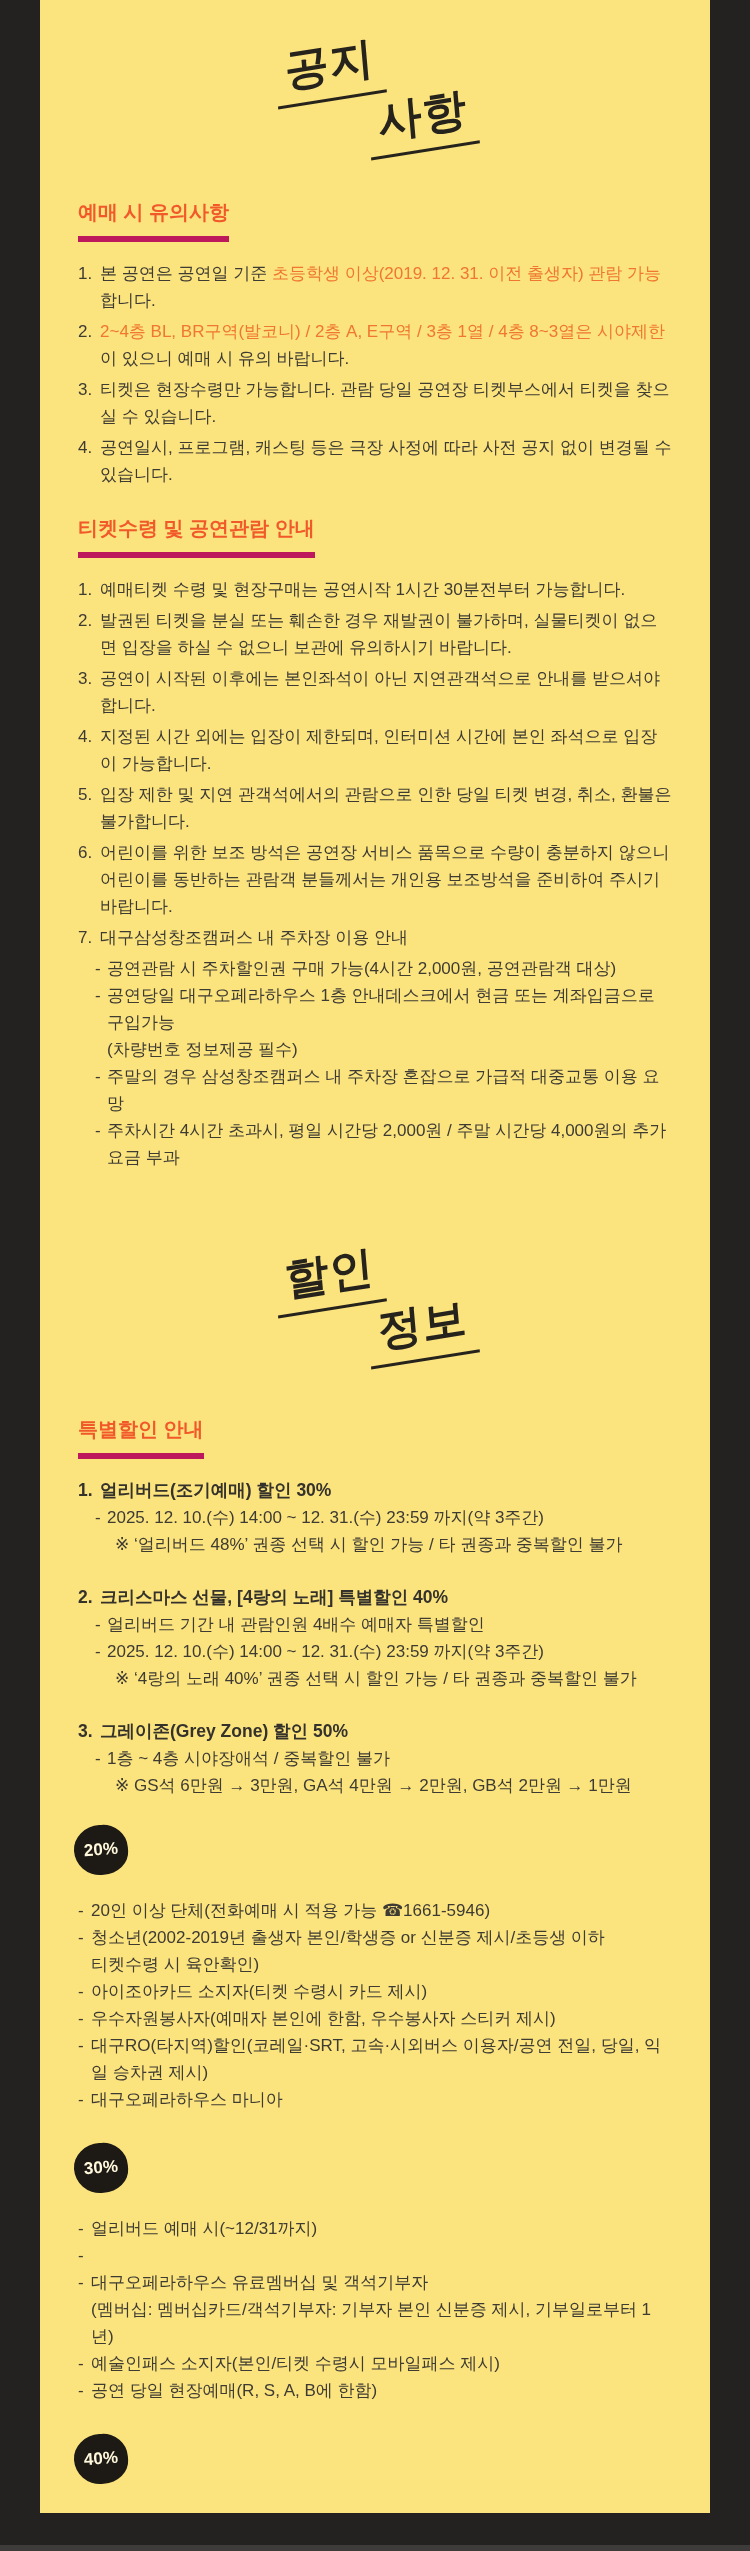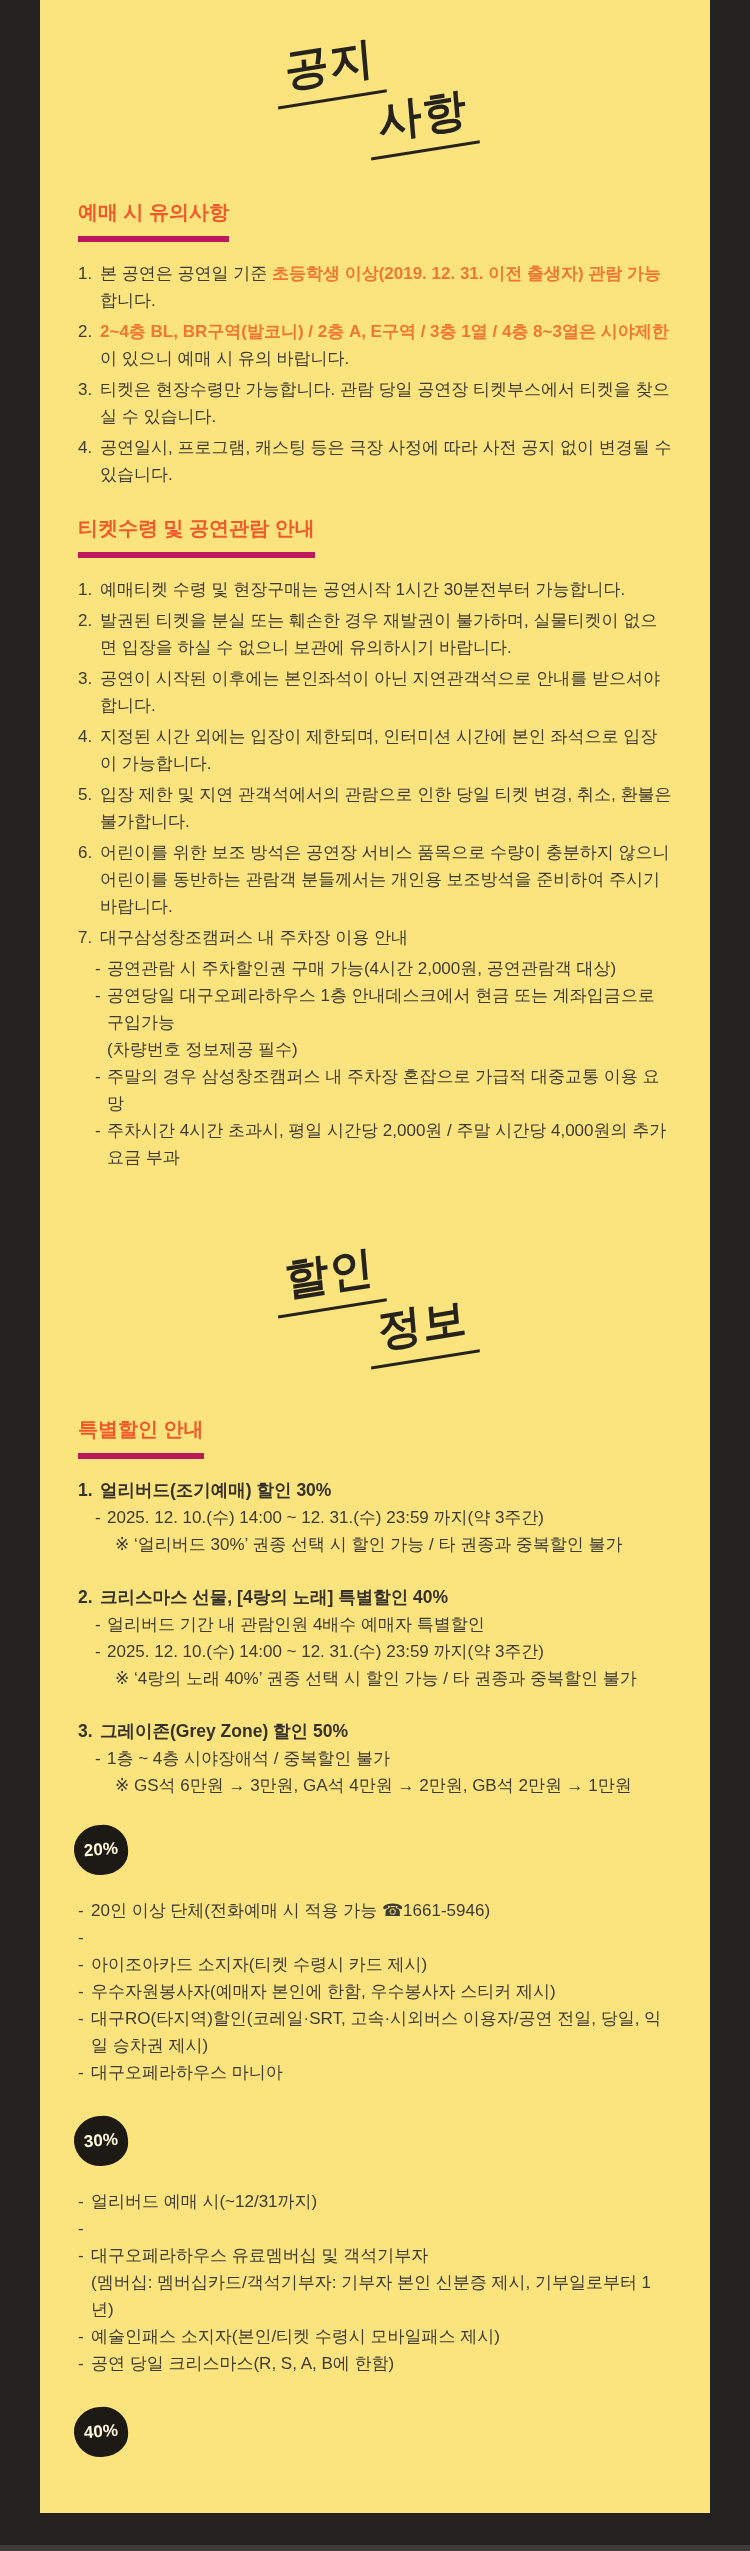--- a/index.html
+++ b/index.html
@@ -25,21 +25,21 @@
     border-bottom:6px solid #be185d; padding-bottom:12px; line-height:24px; }
   .sec-h.m1 { margin-top:32px; }
   .sec-h.m2 { margin-top:24px; }
   .sec-h.m3 { margin-top:40px;text-align:center; }
   .sec-body { margin-top:18px; }
 
   
   .n-item { display:flex; margin-bottom:4px; color:#3e3b33; font-size:17px; line-height:27px; }
   .n-item .num { flex:none; width:22px; }
   .n-item .txt { flex:1; }
-  .hl { color:#F0772F;font-weight:bold; }
+  .hl { color:#F0772F; }
 
   .sub { display:flex; padding-left:17px; color:#3e3b33; font-size:17px; line-height:27px; }
   .sub .dash { flex:none; width:12px; }
   .note { padding-left:37px; color:#3e3b33; font-size:17px; line-height:27px; }
 
   
   .sp-group { margin-bottom:26px; }
   .sp-title { display:flex; font-size:17.5px; font-weight:700; color:#35322b; line-height:27px; }
   .sp-title .num { flex:none; width:22px; }
 
@@ -140,21 +140,21 @@
       <div class="sec-body">
           <div class="sp-group">
             <div class="sp-title">
               <span class="num">1.</span>
               <span>얼리버드(조기예매) 할인 30%</span>
             </div>
             <div class="sub">
               <span class="dash">-</span>
               <div>2025. 12. 10.(수) 14:00 ~ 12. 31.(수) 23:59 까지(약 3주간)</div>
             </div>
-            <div class="note">※ ‘얼리버드 30%’ 권종 선택 시 할인 가능 / 타 권종과 중복할인 불가</div>
+            <div class="note">※ ‘얼리버드 48%’ 권종 선택 시 할인 가능 / 타 권종과 중복할인 불가</div>
           </div>
           <div class="sp-group">
             <div class="sp-title">
               <span class="num">2.</span>
               <span>크리스마스 선물, [4랑의 노래] 특별할인 40%</span>
             </div>
             <div class="sub">
               <span class="dash">-</span>
               <div>얼리버드 기간 내 관람인원 4배수 예매자 특별할인</div>
             </div>
@@ -181,20 +181,21 @@
     <div>
         <div class="badge-block first">
           <div class="badge">20%</div>
           <div>
             <div class="b-item">
               <span class="dash">-</span>
               <div><span>20인 이상 단체(전화예매 시 적용 가능 ☎1661-5946)</span></div>
             </div>
             <div class="b-item">
               <span class="dash">-</span>
+              <div><span>청소년(2002-2019년 출생자 본인/학생증 or 신분증 제시/초등생 이하</span><br><span>티켓수령 시 육안확인)</span></div>
             </div>
             <div class="b-item">
               <span class="dash">-</span>
               <div><span>아이조아카드 소지자(티켓 수령시 카드 제시)</span></div>
             </div>
             <div class="b-item">
               <span class="dash">-</span>
               <div><span>우수자원봉사자(예매자 본인에 한함, 우수봉사자 스티커 제시)</span></div>
             </div>
             <div class="b-item">
@@ -220,21 +221,21 @@
             <div class="b-item">
               <span class="dash">-</span>
               <div><span>대구오페라하우스 유료멤버십 및 객석기부자</span><br><span>(멤버십: 멤버십카드/객석기부자: 기부자 본인 신분증 제시, 기부일로부터 1년)</span></div>
             </div>
             <div class="b-item">
               <span class="dash">-</span>
               <div><span>예술인패스 소지자(본인/티켓 수령시 모바일패스 제시)</span></div>
             </div>
             <div class="b-item">
               <span class="dash">-</span>
-              <div><span>공연 당일 크리스마스(R, S, A, B에 한함)</span></div>
+              <div><span>공연 당일 현장예매(R, S, A, B에 한함)</span></div>
             </div>
           </div>
         </div>
         <div class="badge-block">
           <div class="badge">40%</div>
         </div>
       </div>
 
   </div>
   <div class="bottom-strip"></div>

